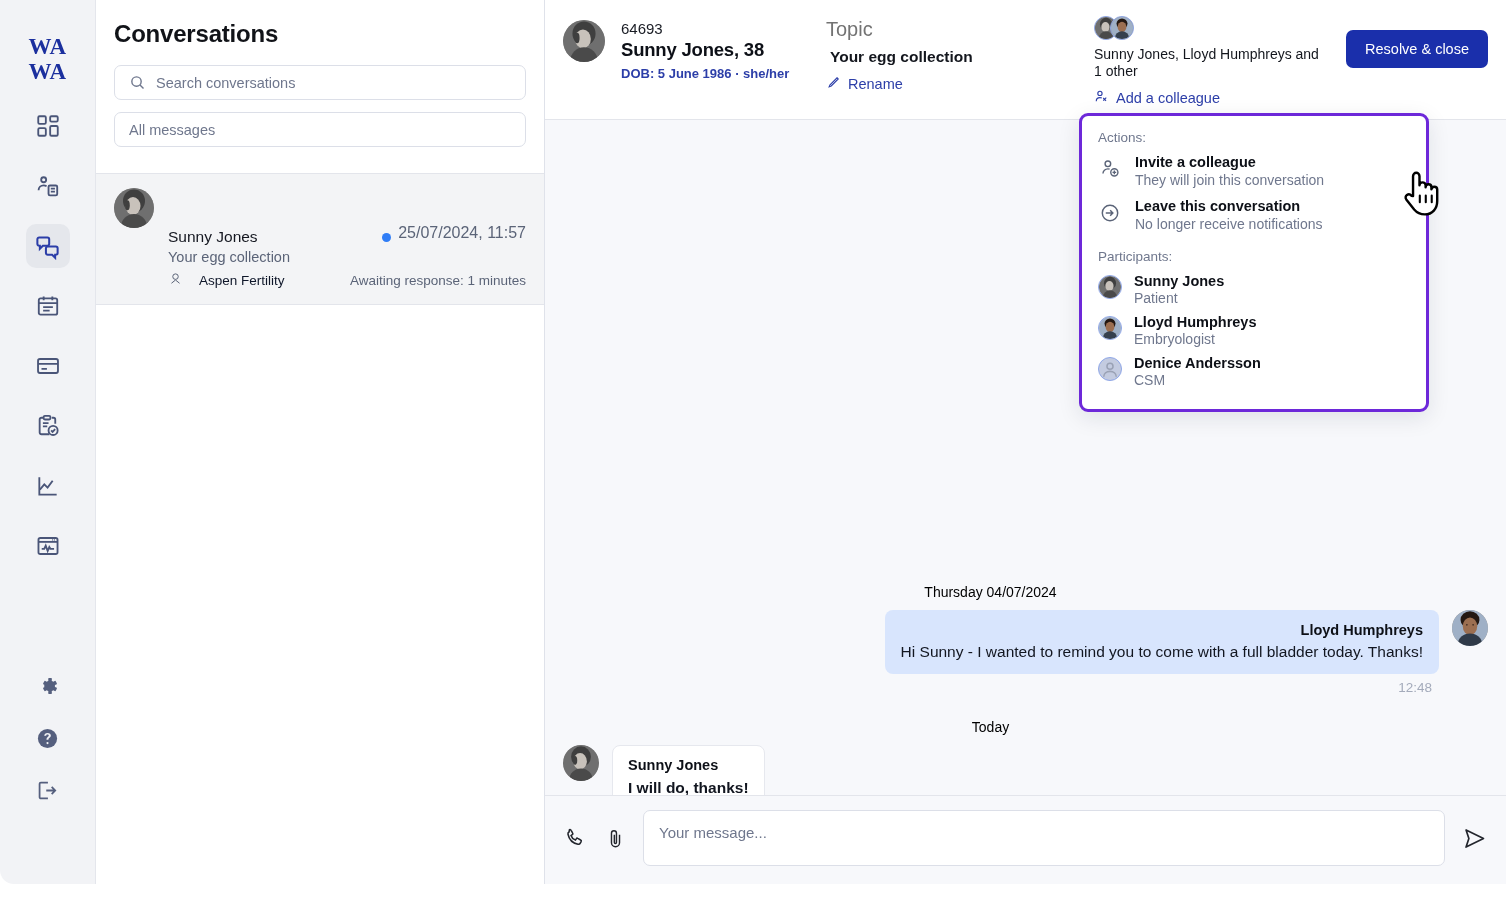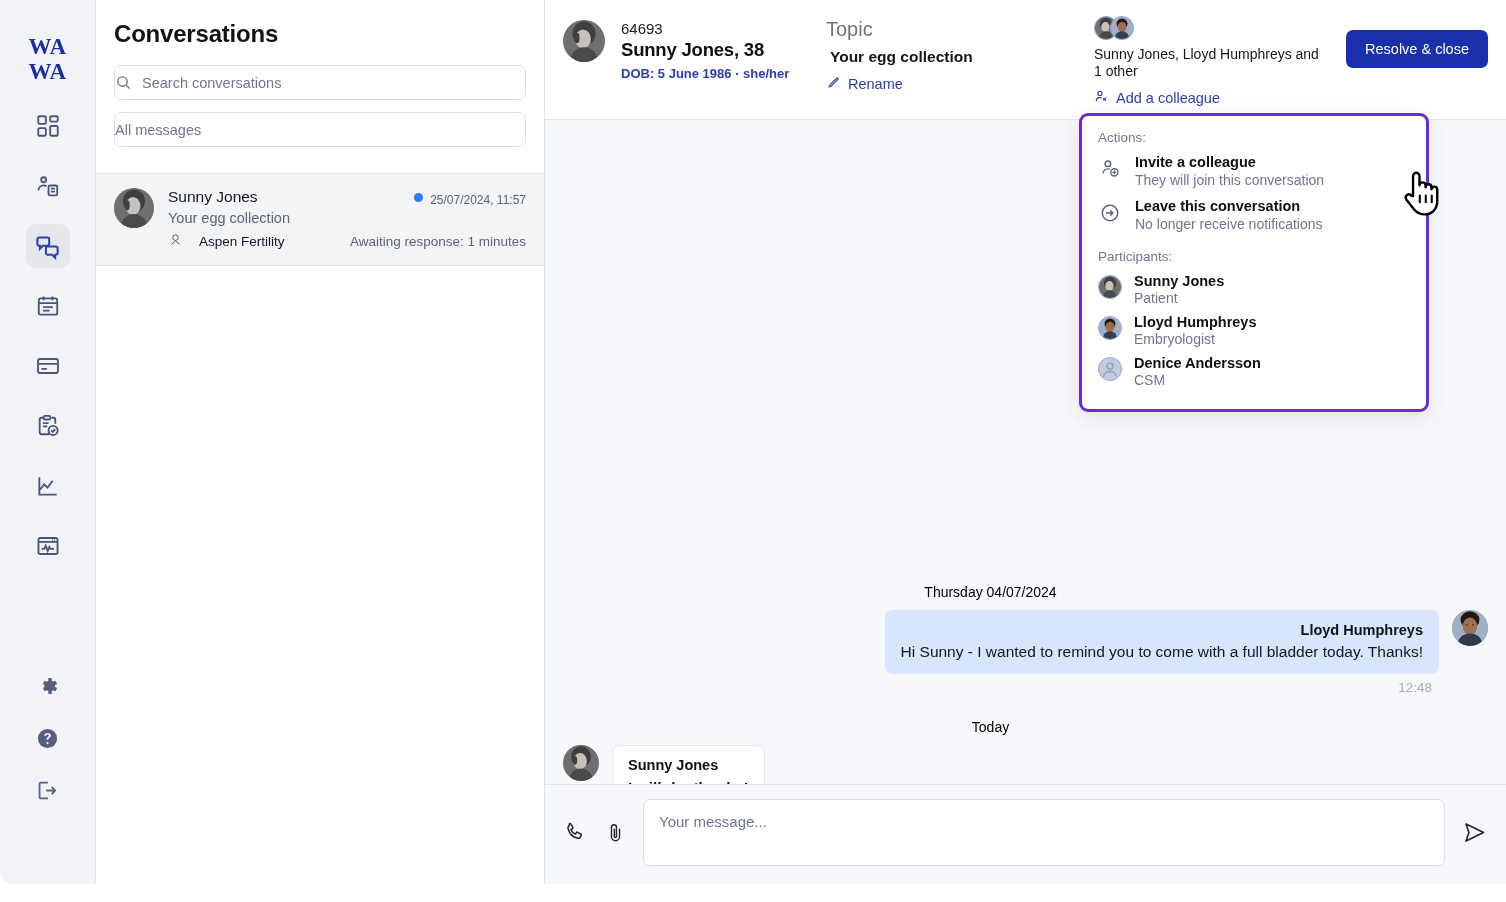--- a/index.html
+++ b/index.html
@@ -57,41 +57,41 @@
     border-right: 1px solid #dfe2ea;
     display: flex; flex-direction: column;
   }
   .list-head { padding: 20px 18px 14px 18px; }
   .list-title {
     font-size: 24px; font-weight: 700; color: #111318;
     margin-bottom: 17px; letter-spacing: -.2px;
   }
   .field {
     height: 35px; border: 1px solid #dcdfe8; border-radius: 7px;
-    display: flex; align-items: center; padding: 0 0;
+    display: flex; align-items: center; padding: 0 14px;
     background: #fff; margin-bottom: 12px;
   }
   .field .ph { color: #6f778d; font-size: 14.5px; }
   .field .search-ico { margin-right: 10px; color: #6f778d; display:flex; }
 
   .conv-item {
     display: flex; gap: 14px;
     padding: 14px 18px 15px 18px;
     background: #f3f4f6;
     border-top: 1px solid #e3e5eb;
     border-bottom: 1px solid #e3e5eb;
   }
   .conv-avatar {
     width: 40px; height: 40px; flex: 0 0 40px; border-radius: 50%;
     overflow: hidden; background: #8c8c8c;
   }
   .conv-body { flex: 1; min-width: 0; }
   .conv-row1 { display: flex; justify-content: space-between; align-items: baseline; }
   .conv-name { font-size: 15.5px; color: #141720; font-weight: 400; }
-  .conv-time { font-size: 12px; color: #5b6478; display: flex; align-items: flex-start; gap: 7px; }
+  .conv-time { font-size: 16px; color: #5b6478; display: flex; align-items: flex-end; gap: 7px; margin-top: 36px; }
   .unread-dot { width: 9px; height: 9px; border-radius: 50%; background: #2f7df6; display:inline-block; }
   .conv-topic { font-size: 14.5px; color: #5b6478; margin-top: 3px; }
   .conv-row3 { display: flex; justify-content: space-between; align-items: center; margin-top: 6px; }
   .conv-clinic { font-size: 13.5px; color: #0f172a; display: flex; align-items: center; gap: 16px; }
   .conv-status { font-size: 13.5px; color: #5b6478; }
 
   
   .pane { flex: 1; display: flex; flex-direction: column; min-width: 0; background: #f7f8fb; position: relative; }
   .pane-head {
     background: #ffffff; border-bottom: 1px solid #e3e5eb;
@@ -161,21 +161,21 @@
   .stamp.right { text-align: right; padding-right: 56px; }
 
   
   .composer {
     border-top: 1px solid #e3e5eb; background: #f7f8fb;
     padding: 14px 18px 18px 18px;
     display: flex; align-items: center; gap: 16px;
   }
   .composer .cicon { color: #23262d; display: flex; }
   .msg-input {
-    flex: 1; height: 67px; background: #fff;
+    flex: 1; height: 56px; background: #fff;
     border: 1px solid #dcdfe8; border-radius: 7px;
     display: flex; align-items: flex-start; padding: 13px 15px;
   }
   .msg-input .ph { color: #6f778d; font-size: 15px; }
   .send { color: #23262d; display:flex; }
 
   
   .face { width: 100%; height: 100%; display:block; }
   .cursor { position: absolute; left: 1398px; top: 163px; z-index: 60; pointer-events:none; }
 </style>

